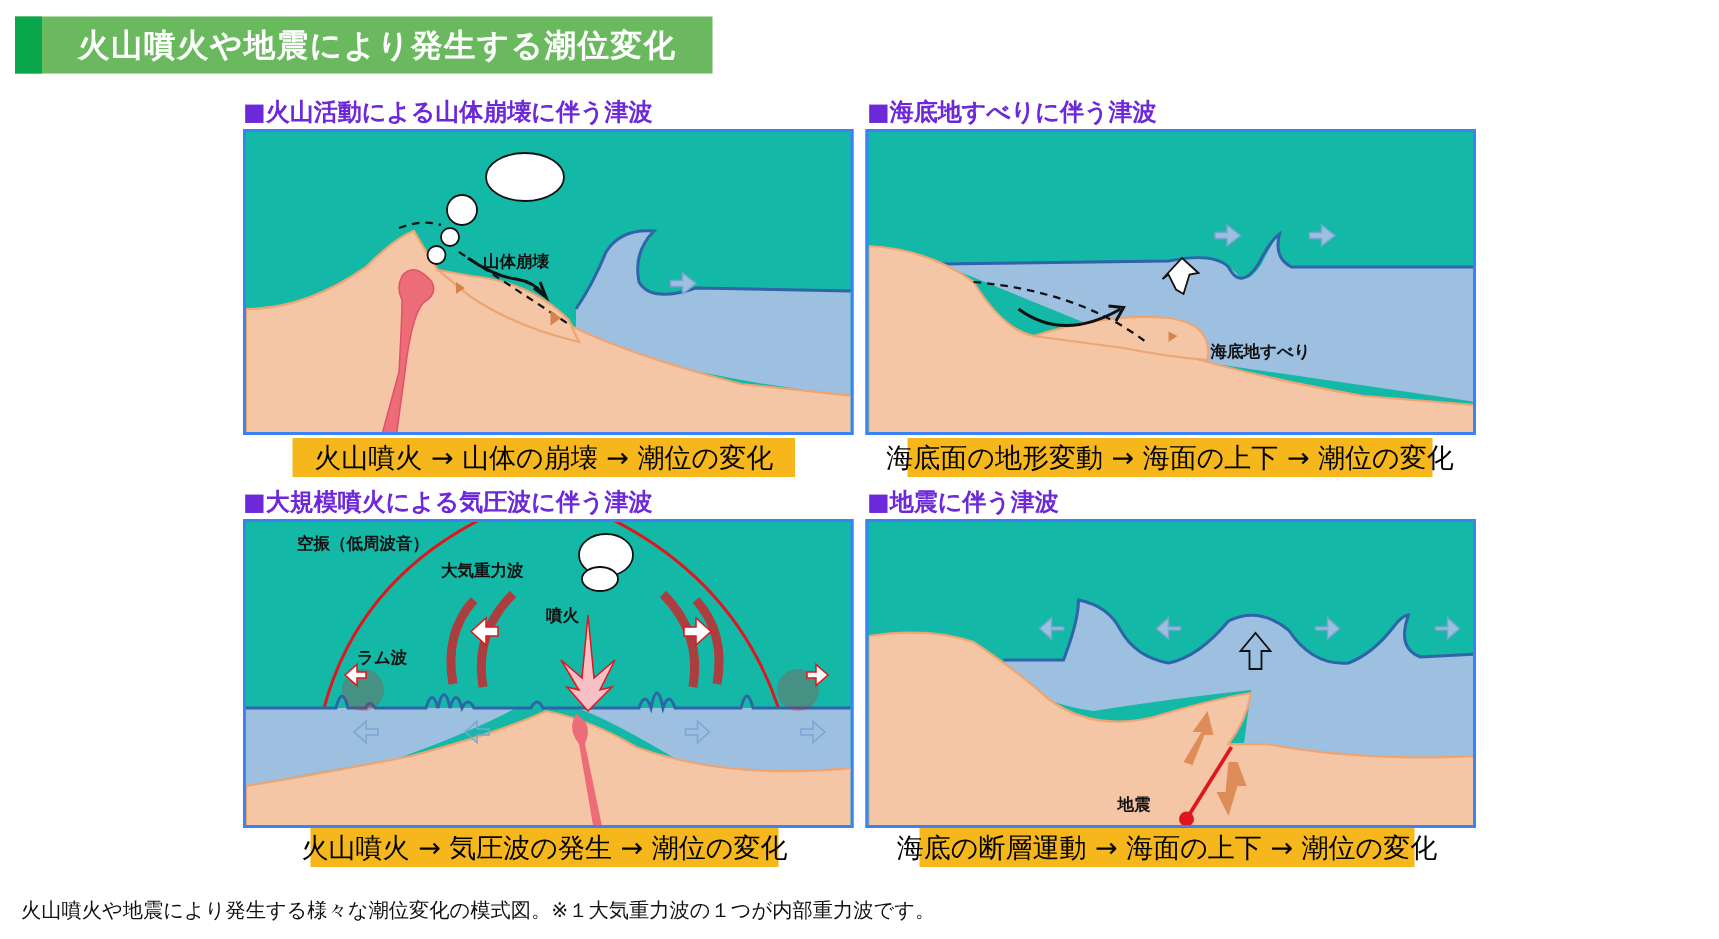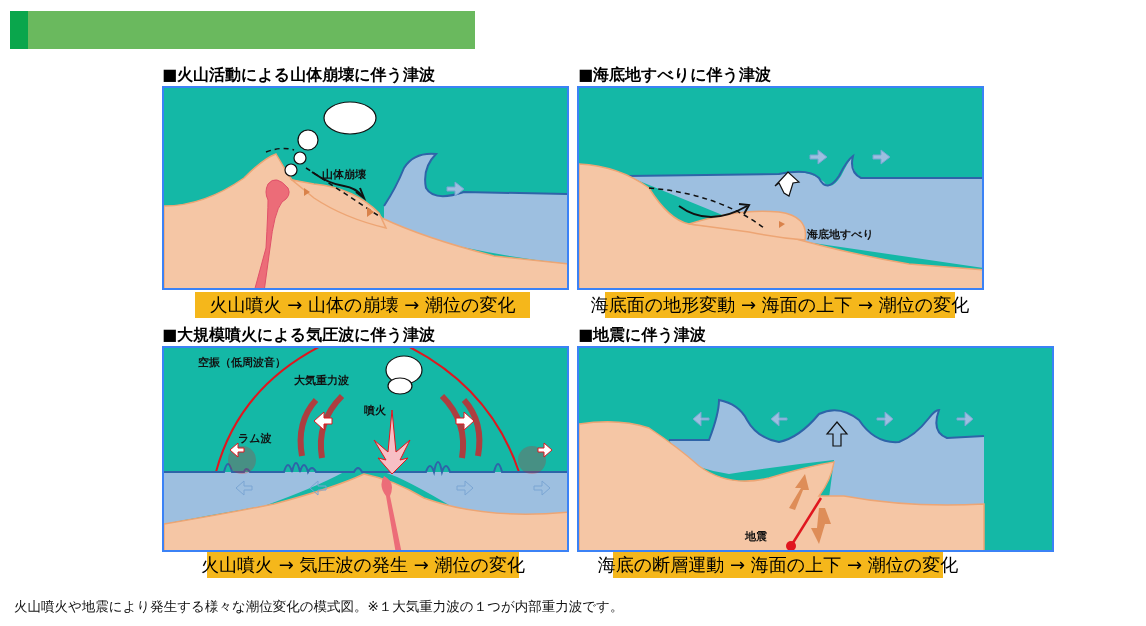--- a/index.html
+++ b/index.html
@@ -2,33 +2,34 @@
 <html><head>
 <meta charset="utf-8">
 <style>
   html, body { margin:0; padding:0; background:#ffffff; }
   body { width:1146px; height:626px; position:relative; overflow:hidden;
          font-family:"DejaVu Sans", "Liberation Sans", sans-serif; color:#111; }
   .title-bar { position:absolute; left:10px; top:11px; width:465px; height:38px;
                background:#6ab95e; display:flex; align-items:center; }
   .title-bar .accent { width:18px; height:100%; background:#0aa64c; }
   .title-bar .text { color:#fff; font-size:21px; font-weight:bold; margin-left:24px; letter-spacing:1px; }
-  .panel-heading { position:absolute; font-size:16px; font-weight:bold; color:#000000; white-space:nowrap; }
+  .panel-heading { position:absolute; font-size:16px; font-weight:bold; color:#6d28d9; white-space:nowrap; }
   .panel { position:absolute; border:2px solid #3b82f6; background:#14b8a6; overflow:hidden; box-sizing:border-box;font-weight:bold; }
   .panel svg { position:absolute; left:0; top:0; }
   .caption { position:absolute; background:#f5b71b; height:26px; display:flex; align-items:center;
              justify-content:center; font-size:18px; color:#000000; white-space:nowrap; }
   .footnote { position:absolute; left:14px; top:598px; font-size:13.5px; color:#111; white-space:nowrap; }
   .lbl { font-family:"DejaVu Sans", sans-serif; font-size:11px; fill:#111; }
 </style>
 </head>
 <body>
 
 <div class="title-bar">
   <div class="accent"></div>
+  <div class="text">火山噴火や地震により発生する潮位変化</div>
 </div>
 
 <div class="panel-heading" style="left:162px; top:65px;">■火山活動による山体崩壊に伴う津波</div>
 <div class="panel" style="left:162px; top:86px; width:407px; height:204px;">
   <svg width="407" height="204" viewBox="0 0 407 204">
 
     <path d="M220 118 Q232 100 240 80 Q250 64 272 66 Q258 80 262 100 Q270 114 300 104 L405 106 L405 176 Q330 168 260 150 Q238 142 220 132 Z" fill="#9dbfe0" stroke="none"></path>
     <path d="M220 118 Q232 100 240 80 Q250 64 272 66 Q258 80 262 100 Q270 114 300 104 L405 106" fill="none" stroke="#2e64a8" stroke-width="2"></path>
 
     <path d="M0 118 Q40 118 80 90 Q100 70 112 66 Q120 80 128 92 L160 100 Q200 108 218 130 Q260 150 330 168 L405 176 L405 204 L0 204 Z" fill="#f5c6a5" stroke="#eda574" stroke-width="1.5"></path>
@@ -120,21 +121,21 @@
     <polygon points="370,138 378,138 378,133 386,140 378,147 378,142 370,142" fill="none" stroke="#7aa5d3" stroke-width="1"></polygon>
     <text class="lbl" x="34" y="18">空振（低周波音）</text>
     <text class="lbl" x="130" y="36">大気重力波</text>
     <text class="lbl" x="200" y="66">噴火</text>
     <text class="lbl" x="74" y="94">ラム波</text>
   </svg>
 </div>
 <div class="caption" style="left:207px; top:552px; width:312px;">火山噴火 → 気圧波の発生 → 潮位の変化</div>
 
 <div class="panel-heading" style="left:578px; top:325px;">■地震に伴う津波</div>
-<div class="panel" style="left:577px; top:346px; width:477px; height:206px;">
+<div class="panel" style="left:577px; top:346px; width:407px; height:206px;">
   <svg width="407" height="206" viewBox="0 0 407 206">
 
     <path d="M90 92 L130 92 Q140 66 140 52 Q160 56 168 72 Q178 90 200 94 Q220 90 240 66 Q260 56 280 72 Q296 96 320 94 Q336 88 350 70 Q356 62 360 62 Q352 84 368 90 L405 88 L405 156 Q330 160 260 148 L250 150 L255 112 Q200 118 150 126 Q120 122 100 108 Z" fill="#9dbfe0"></path>
     <path d="M90 92 L130 92 Q140 66 140 52 Q160 56 168 72 Q178 90 200 94 Q220 90 240 66 Q260 56 280 72 Q296 96 320 94 Q336 88 350 70 Q356 62 360 62 Q352 84 368 90 L405 88" fill="none" stroke="#2e64a8" stroke-width="2"></path>
 
     <path d="M0 76 Q40 70 70 80 Q100 100 120 118 Q150 140 190 130 Q230 118 255 114 Q252 132 240 148 L265 148 Q330 160 405 156 L405 206 L0 206 Z" fill="#f5c6a5" stroke="#eda574" stroke-width="1.5"></path>
 
     <line x1="242" y1="150" x2="212" y2="198" stroke="#e0161e" stroke-width="2.5"></line>
     <circle cx="212" cy="198" r="5" fill="#e0161e"></circle>
 

